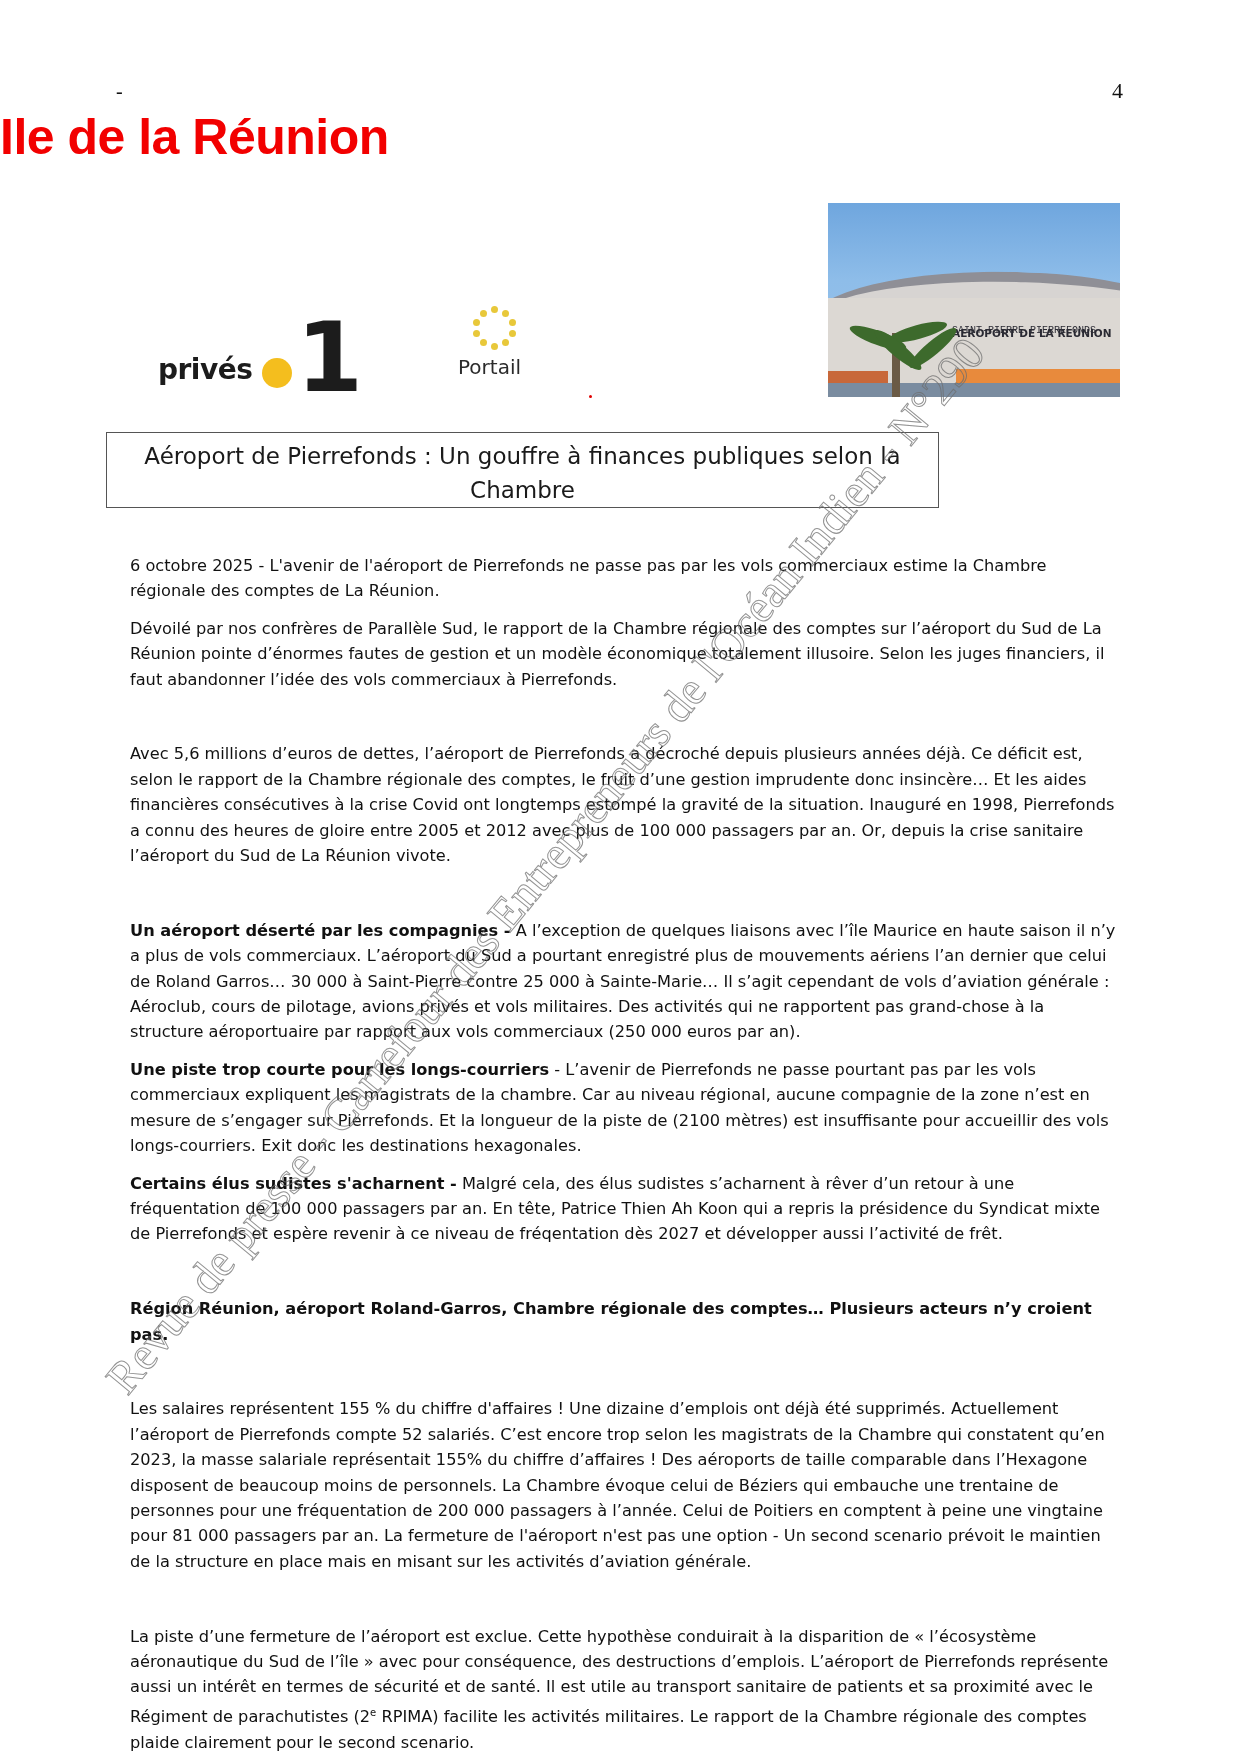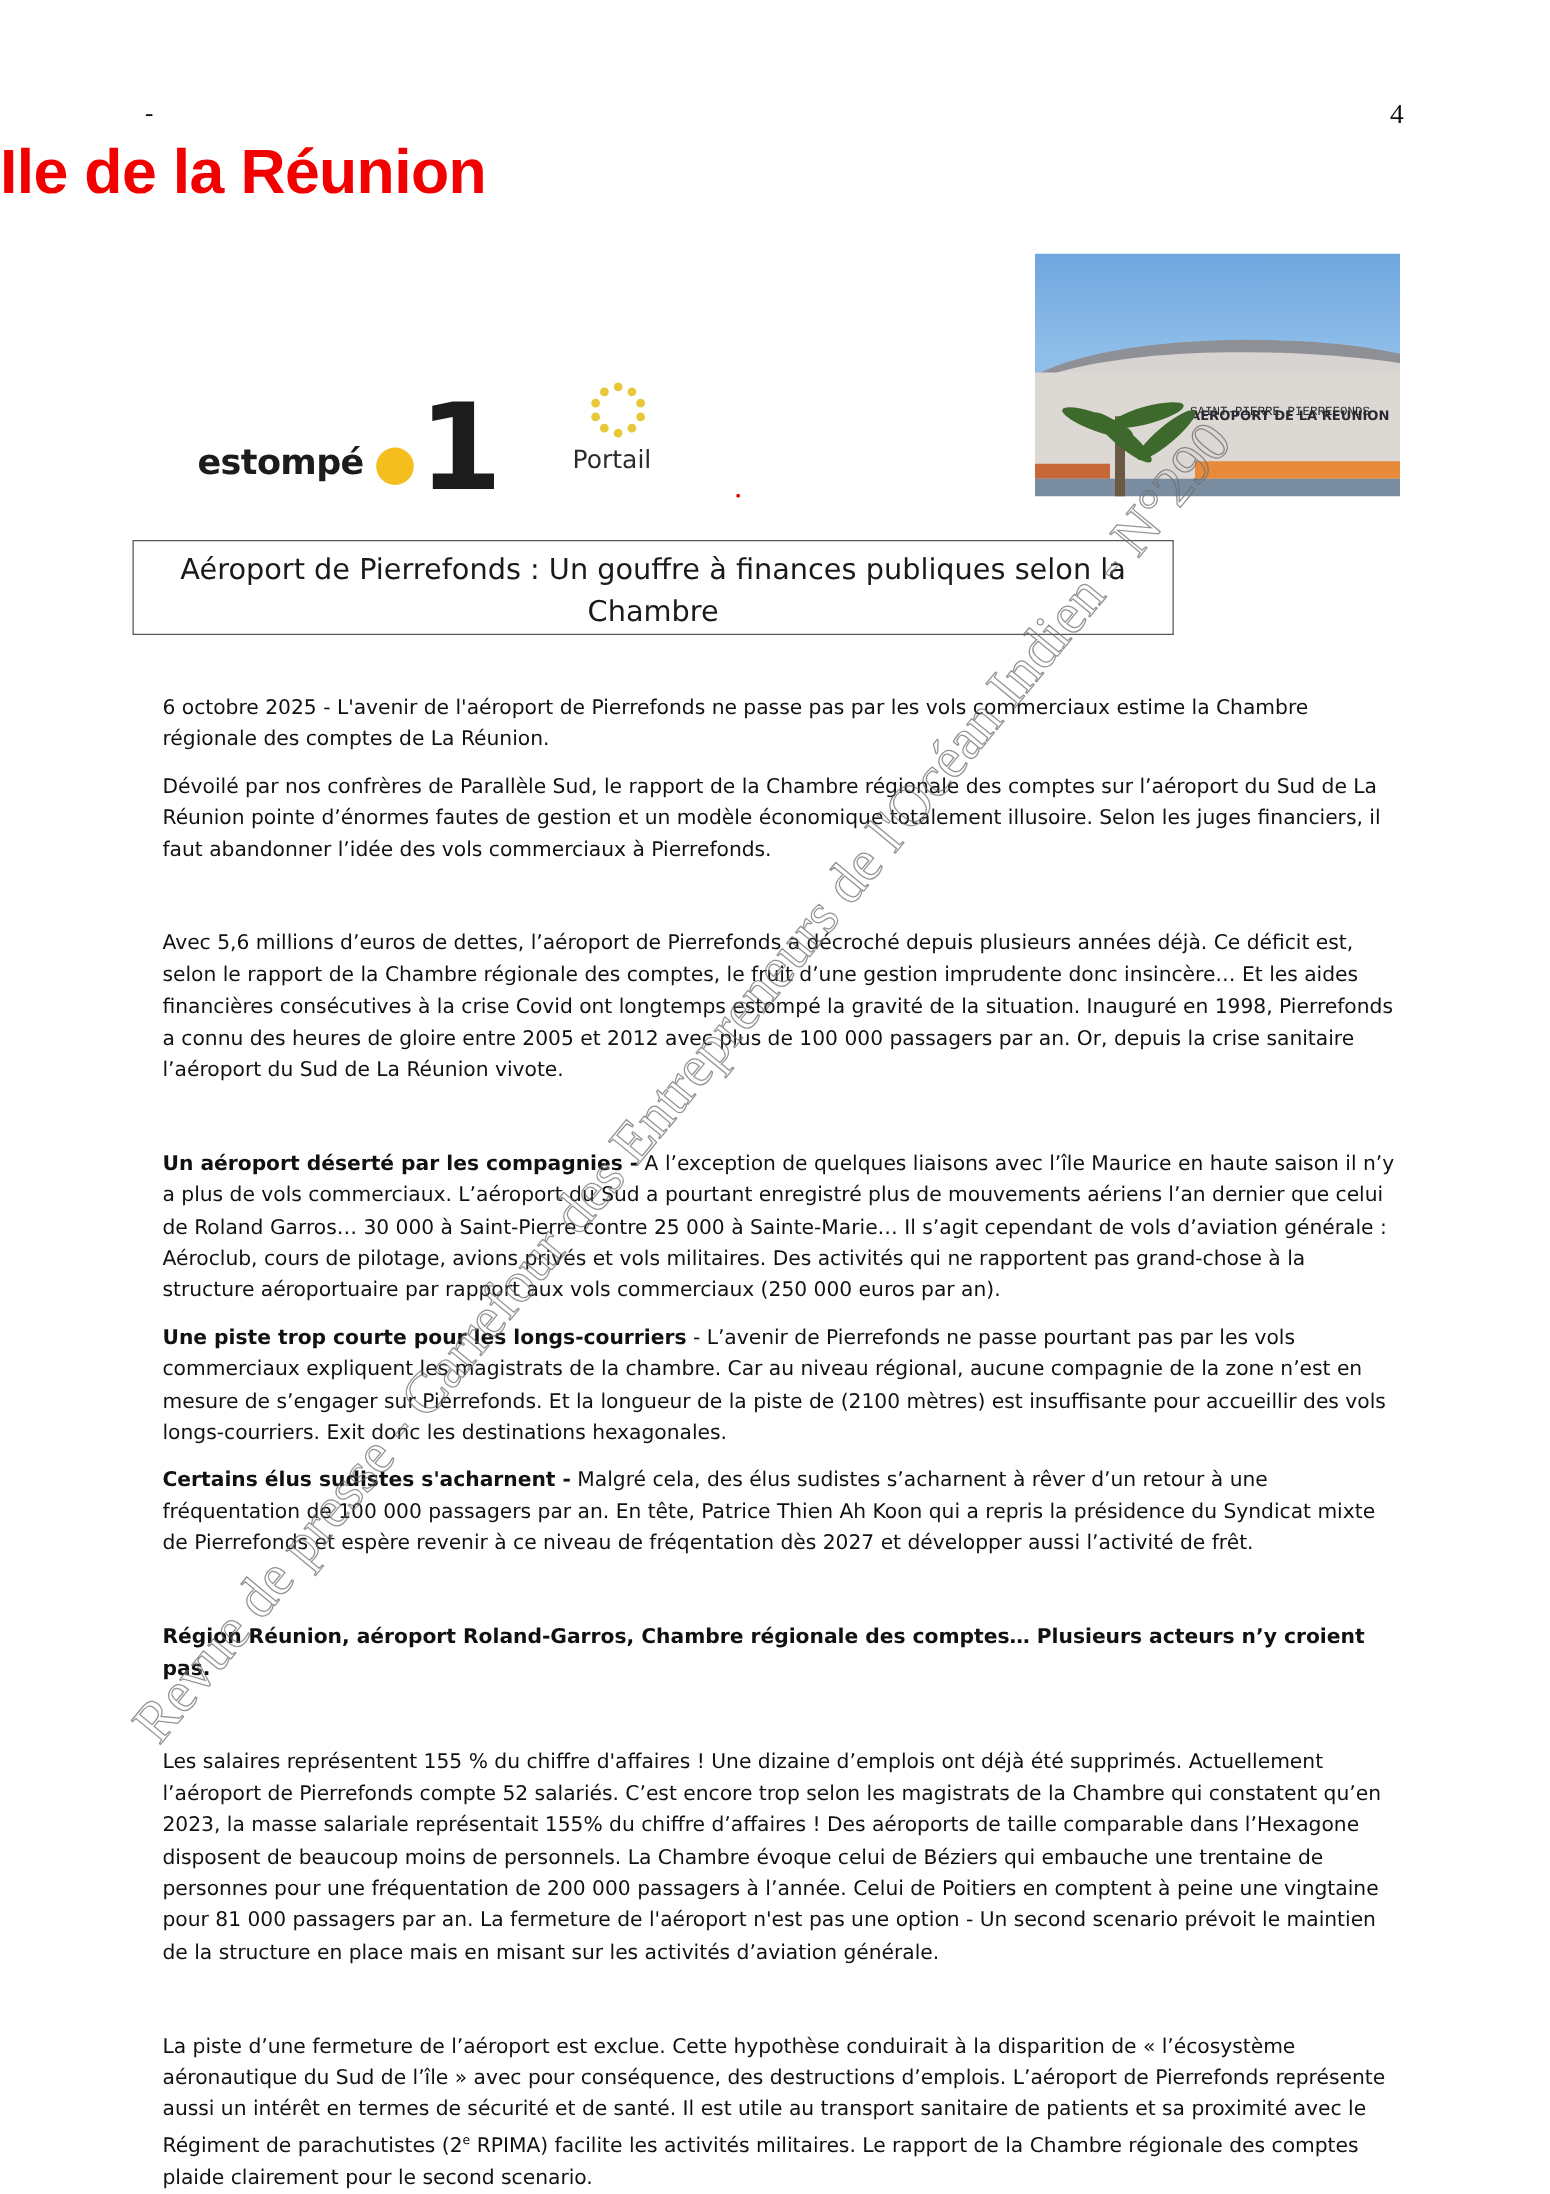--- a/index.html
+++ b/index.html
@@ -42,21 +42,21 @@
   .wm-outline { color: transparent; -webkit-text-stroke: 1px rgba(110,110,110,0.75); }
 </style>
 </head>
 <body>
 
 <div class="page-dash">-</div>
 <div class="page-num">4</div>
 <div class="title">Ile de la Réunion</div>
 
 <div class="logo-r1">
-  <span class="logo-r1-text">estompé</span>
+  <span class="logo-r1-text">privés</span>
   <span class="logo-r1-dot"></span>
   <span class="logo-r1-one">1</span>
 </div>
 
 <div class="logo-portail">
   <div class="portail-ring">
     <span style="left:18px;top:0px"></span>
     <span style="left:29px;top:4px"></span>
     <span style="left:36px;top:13px"></span>
     <span style="left:36px;top:24px"></span>

